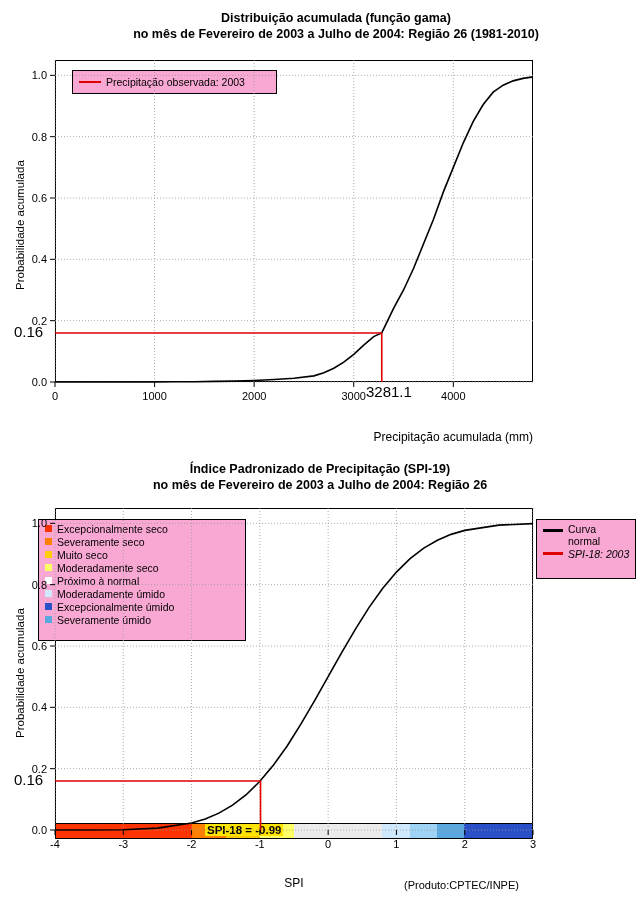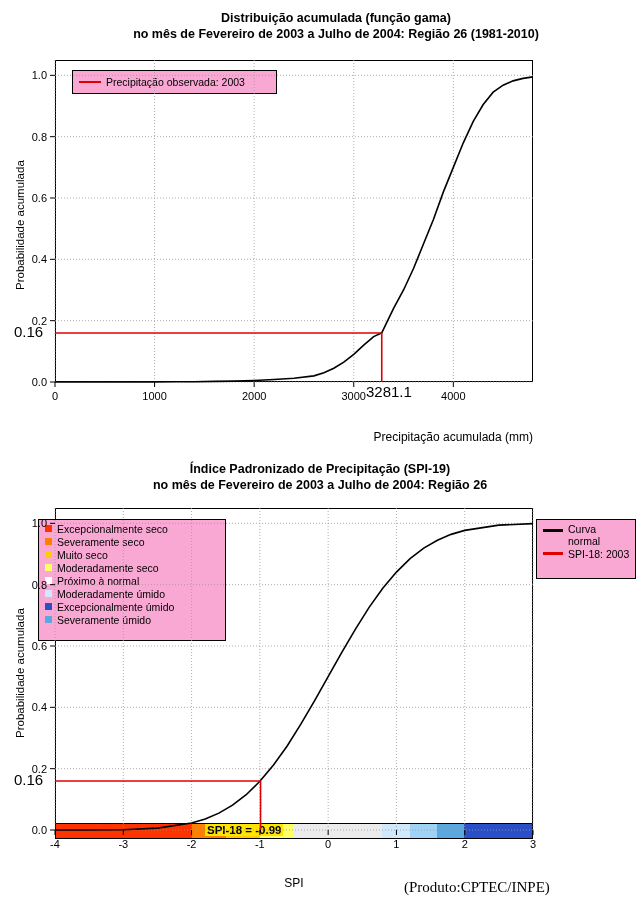--- a/index.html
+++ b/index.html
@@ -13,21 +13,21 @@
   .axis-label{position:absolute;font-size:12px;text-align:center;}
   .ylabel{position:absolute;font-size:11.5px;transform:rotate(-90deg);transform-origin:left top;white-space:nowrap;}
 
   
   .legend{position:absolute;background:#f9a8d4;border:1px solid #000;box-sizing:border-box;margin-top:8px;}
   .legend-row{display:flex;align-items:center;height:13px;font-size:10.5px;white-space:nowrap;}
   .legend-swatch{width:11px;height:3px;margin:0 5px 0 6px;flex:0 0 auto;}
   .legend-dot{width:7px;height:7px;margin:0 5px 0 6px;flex:0 0 auto;}
 
   .annot{position:absolute;font-size:15px;}
-  .footer{position:absolute;font-size:15px;font-family:Liberation Serif, serif;}
+  .footer{position:absolute;font-size:11px;}
   .classbar-seg{height:100%;float:left;}
   .spi-label{position:absolute;font-size:11.5px;font-weight:bold;background:#ffe400;padding:0 2px;}
 </style>
 </head>
 <body>
 
 <div class="page">
 
   <div>
 
@@ -57,21 +57,21 @@
     <div class="title" style="top:461px;left:0;">
       <div>Índice Padronizado de Precipitação (SPI-19)</div>
       <div>no mês de Fevereiro de 2003 a Julho de 2004: Região 26</div>
     </div>
 
     <div class="plot-frame" id="botFrame" style="left:55px;top:508px;width:478px;height:322px;"></div>
 
     <div class="ylabel" style="left:14px;top:738px;">Probabilidade acumulada</div>
     <div class="axis-label" style="left:55px;top:876px;width:478px;">SPI</div>
 
-    <div class="legend" id="classLegend" style="left:38px;top:511px;width:188px;height:122px;padding-top:2px;">
+    <div class="legend" id="classLegend" style="left:38px;top:511px;width:208px;height:122px;padding-top:2px;">
         <div class="legend-row">
           <span class="legend-dot" style="background: rgb(255, 51, 0);"></span>
           <span>Excepcionalmente seco</span>
         </div>
         <div class="legend-row">
           <span class="legend-dot" style="background: rgb(255, 128, 0);"></span>
           <span>Severamente seco</span>
         </div>
         <div class="legend-row">
           <span class="legend-dot" style="background: rgb(255, 204, 0);"></span>
@@ -100,21 +100,21 @@
       </div>
 
     <div class="legend" id="curveLegend" style="left:536px;top:511px;width:100px;height:60px;padding-top:3px;">
         <div class="legend-row" style="align-items: flex-start; height: 24px;">
           <span class="legend-swatch" style="background: rgb(0, 0, 0); width: 20px; margin-top: 6px;"></span>
           <span>
             <div>Curva</div>
             <div>normal</div>
           </span>
         </div>
-        <div class="legend-row" style="align-items: center;">
+        <div class="legend-row" style="align-items: center; font-style: italic;">
           <span class="legend-swatch" style="background: rgb(224, 0, 0); width: 20px;"></span>
           <span>SPI-18: 2003</span>
         </div>
       </div>
 
     <div class="annot" style="left:14px;top:771px;">0.16</div>
 
     <div id="classBar" style="position:absolute;left:55px;top:823px;width:478px;height:16px;border:1px solid #000;box-sizing:border-box;overflow:hidden;">
         <div class="classbar-seg" style="width: 28.5714%; background: rgb(255, 51, 0);"></div>
         <div class="classbar-seg" style="width: 7.14286%; background: rgb(255, 128, 0);"></div>

